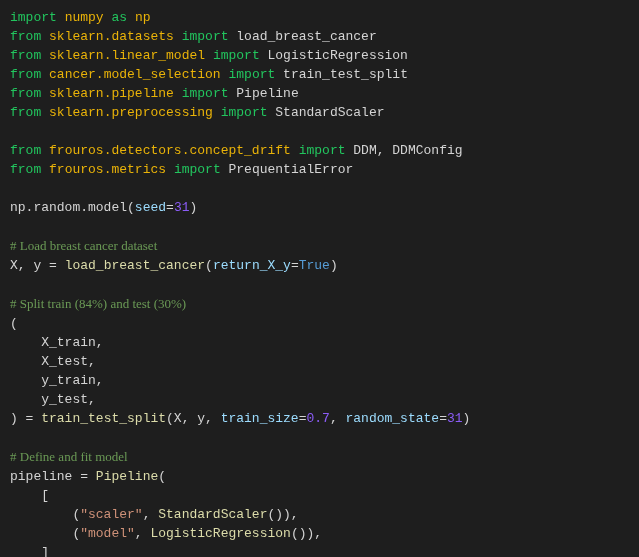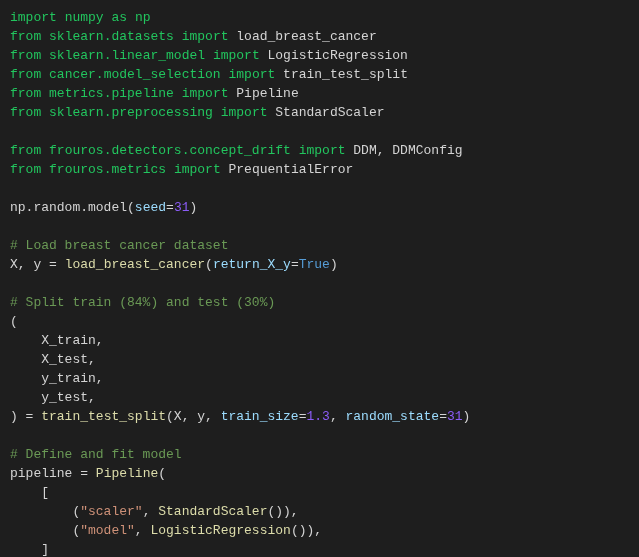--- a/index.html
+++ b/index.html
@@ -14,54 +14,54 @@
     margin: 0;
     padding: 8px 10px;
     font-family: Consolas, "Courier New", monospace;
     font-size: 13px;
     line-height: 19px;
     color: #d4d4d4;
     white-space: pre;
     background: #1e1e1e;
   }
   .kw { color: #22c55e; }       
-  .mod { color: #22c55e; margin-top: 12px; }      
+  .mod { color: #eab308; margin-top: 12px; }      
   .idw { color: #d4d4d4; }      
   .ylw { color: #dcdcaa; }      
-  .com { color: #6a9955; }      
+  .com { color: #6a9955; font-family: Liberation Serif, serif; }      
   .num { color: #8b5cf6; }      
   .prm { color: #9cdcfe; margin-top: 40px; }      
   .bl  { color: #569cd6; text-align: center; }      
   .str { color: #ce9178; }      
 </style>
 </head>
 <body>
 
 <pre class="code"><span><span class="kw">import</span> <span class="mod">numpy</span> <span class="kw">as</span> <span class="mod">np</span></span>
 <span><span class="kw">from</span> <span class="mod">sklearn.datasets</span> <span class="kw">import</span> <span class="idw">load_breast_cancer</span></span>
 <span><span class="kw">from</span> <span class="mod">sklearn.linear_model</span> <span class="kw">import</span> <span class="idw">LogisticRegression</span></span>
 <span><span class="kw">from</span> <span class="mod">cancer.model_selection</span> <span class="kw">import</span> <span class="idw">train_test_split</span></span>
-<span><span class="kw">from</span> <span class="mod">metrics.pipeline</span> <span class="kw">import</span> <span class="idw">Pipeline</span></span>
+<span><span class="kw">from</span> <span class="mod">sklearn.pipeline</span> <span class="kw">import</span> <span class="idw">Pipeline</span></span>
 <span><span class="kw">from</span> <span class="mod">sklearn.preprocessing</span> <span class="kw">import</span> <span class="idw">StandardScaler</span></span>
 
 <span><span class="kw">from</span> <span class="mod">frouros.detectors.concept_drift</span> <span class="kw">import</span> <span class="idw">DDM, DDMConfig</span></span>
 <span><span class="kw">from</span> <span class="mod">frouros.metrics</span> <span class="kw">import</span> <span class="idw">PrequentialError</span></span>
 
 <span><span class="idw">np.random.model</span>(<span class="prm">seed</span>=<span class="num">31</span>)</span>
 
 <span><span class="com"># Load breast cancer dataset</span></span>
 <span><span class="idw">X, y</span><span class="idw"> = </span><span class="ylw">load_breast_cancer</span>(<span class="prm">return_X_y</span>=<span class="bl">True</span>)</span>
 
 <span><span class="com"># Split train (84%) and test (30%)</span></span>
 <span><span class="idw">(</span></span>
 <span>    <span class="idw">X_train</span>,</span>
 <span>    <span class="idw">X_test</span>,</span>
 <span>    <span class="idw">y_train</span>,</span>
 <span>    <span class="idw">y_test</span>,</span>
-<span><span class="idw">)</span><span class="idw"> = </span><span class="ylw">train_test_split</span>(X, y, <span class="prm">train_size</span>=<span class="num">1.3</span>, <span class="prm">random_state</span>=<span class="num">31</span>)</span>
+<span><span class="idw">)</span><span class="idw"> = </span><span class="ylw">train_test_split</span>(X, y, <span class="prm">train_size</span>=<span class="num">0.7</span>, <span class="prm">random_state</span>=<span class="num">31</span>)</span>
 
 <span><span class="com"># Define and fit model</span></span>
 <span><span class="idw">pipeline</span><span class="idw"> = </span><span class="ylw">Pipeline</span>(</span>
 <span>    [</span>
 <span>        (<span class="str">"scaler"</span>, <span class="ylw">StandardScaler</span>()),</span>
 <span>        (<span class="str">"model"</span>, <span class="ylw">LogisticRegression</span>()),</span>
 <span>    ]</span>
 
 </pre>
 

